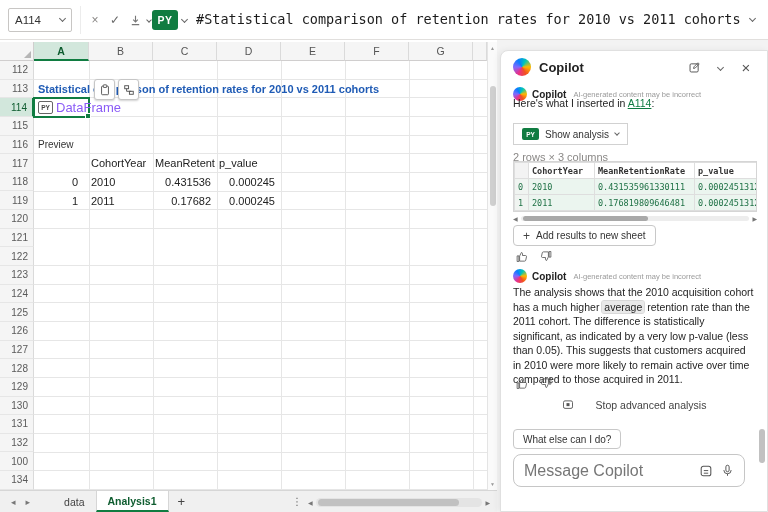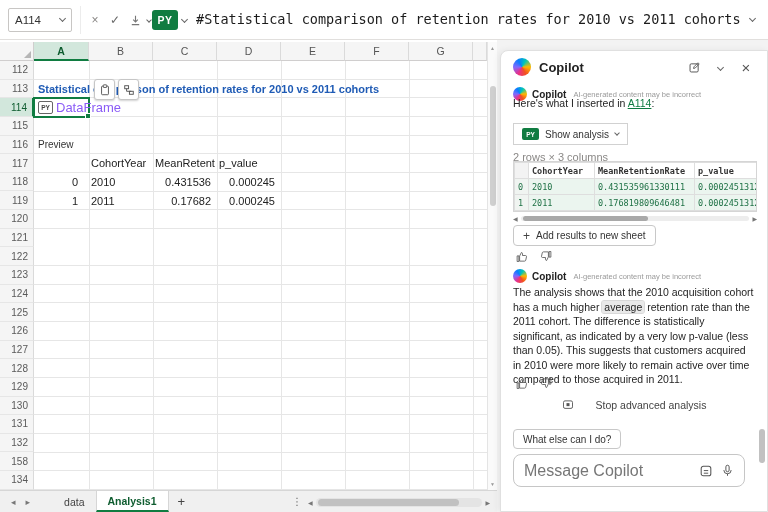--- a/index.html
+++ b/index.html
@@ -174,21 +174,21 @@
         <div class="row-num">123</div>
         <div class="row-num">124</div>
         <div class="row-num">125</div>
         <div class="row-num">126</div>
         <div class="row-num">127</div>
         <div class="row-num">128</div>
         <div class="row-num">129</div>
         <div class="row-num">130</div>
         <div class="row-num">131</div>
         <div class="row-num">132</div>
-        <div class="row-num">158</div>
+        <div class="row-num">100</div>
         <div class="row-num">134</div>
       </div>
     <div class="grid-bg"></div>
 
     <div class="heading113">Statistical comparison of retention rates for 2010 vs 2011 cohorts</div>
 
     <div class="float-btns">
       <div class="float-btn">
         <svg width="12" height="12" viewBox="0 0 14 14">
             <rect x="3" y="2.5" width="8" height="10" rx="1" fill="none" stroke="#555" stroke-width="1.1"></rect>

